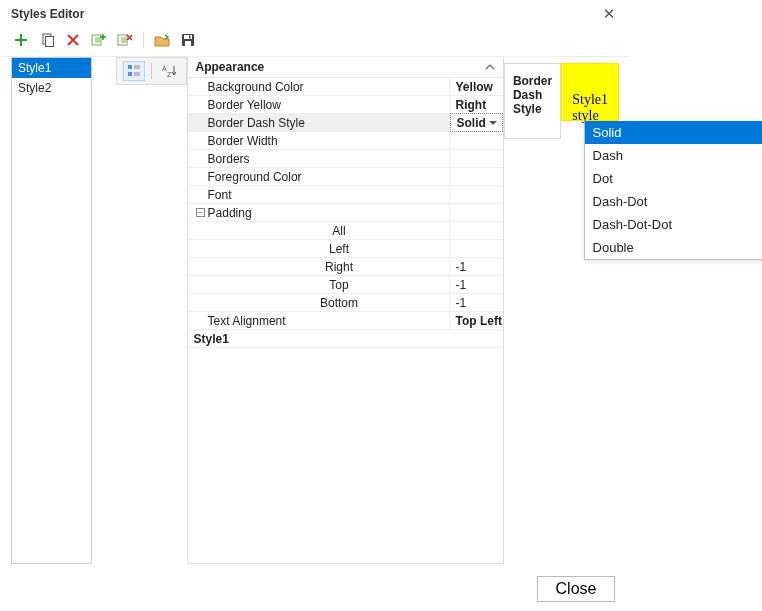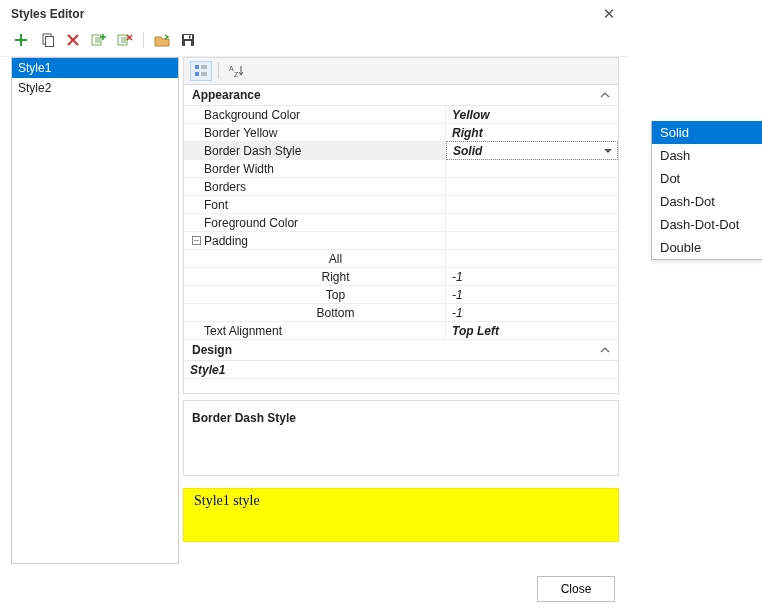--- a/index.html
+++ b/index.html
@@ -5,56 +5,56 @@
   * { box-sizing: border-box; }
   html, body { margin:0; padding:0; font-family: "Segoe UI", Tahoma, Arial, sans-serif; font-size:12px; color:#222; background:#fff; }
   .window { width:630px; height:611px; border:1px solid #fff; position:relative; }
   .titlebar { display:flex; align-items:center; justify-content:space-between; height:26px; padding:0 10px; }
   .title { font-weight:bold; font-size:12px; color:#333; }
   .close-x { font-size:15px; color:#555; cursor:pointer; width:20px; text-align:center; line-height:20px; }
   .toolbar { display:flex; align-items:center; gap:10px; height:30px; padding:0 12px 4px 12px; border-bottom:1px solid #eee; }
   .tb-sep { width:1px; height:16px; background:#ddd; }
   .tb-icon { width:16px; height:16px; display:flex; align-items:center; justify-content:center; cursor:pointer; }
 
-  .body { display:flex; position:absolute; top:56px; bottom:46px; left:10px; right:10px; gap:4px; }
+  .body { display:flex; position:absolute; top:56px; bottom:46px; left:10px; right:10px; gap:24px; }
   .sidebar { width:168px; border:1px solid #ccc; background:#fff; overflow:hidden; }
   .side-item { padding:3px 6px; cursor:pointer; }
   .side-item.selected { background:#0078d7; color:#fff; }
 
-  .right { flex:1; display:flex; flex-direction:column; position:relative; }
+  .right { flex:1; display:flex; flex-direction:row; position:relative; }
   .prop-tools { height:28px; background:#f4f4f4; border:1px solid #dcdcdc; display:flex; align-items:center; gap:6px; padding:0 6px; }
   .pt-btn { width:22px; height:20px; border:1px solid transparent; display:flex; align-items:center; justify-content:center; cursor:pointer; }
   .pt-btn.active { border:1px solid #b7d4ee; background:#e6f0fa; }
   .pt-sep { width:1px; height:16px; background:#ccc; }
 
   .prop-grid { border:1px solid #dcdcdc; border-top:none; background:#fff; }
   .cat-header { display:flex; align-items:center; justify-content:space-between; font-weight:bold; padding:3px 8px 3px 8px; background:#fff; border-bottom:1px solid #e8e8e8; }
   .cat-header .caret { width:10px; height:10px; }
   .prop-row { display:flex; border-bottom:1px solid #eee; height:18px; line-height:18px; position:relative; }
   .prop-row.indent0 .prop-name { padding-left:20px; }
   .prop-row.indent1 .prop-name { padding-left:42px;text-align:center; }
   .prop-row .prop-name { width:262px; border-right:1px solid #eee; white-space:nowrap; overflow:hidden; position:relative; }
-  .prop-row .prop-val { flex:1; padding-left:6px; font-weight:bold; white-space:nowrap; overflow:hidden;font-style:italic; }
+  .prop-row .prop-val { flex:1; padding-left:6px; font-weight:bold; white-space:nowrap; overflow:hidden; }
   .prop-row.selected .prop-name { background:#f0f0f0; }
   .prop-row.selected .prop-val-wrap { border:1px dotted #888; margin:-1px 0; flex:1; display:flex; align-items:center; }
   .prop-val-wrap { flex:1; display:flex; align-items:center; position:relative; }
   .dd-btn { margin-left:auto; margin-right:2px; width:14px; height:14px; display:flex; align-items:center; justify-content:center; cursor:pointer; }
   .expander { position:absolute; left:8px; top:4px; width:9px; height:9px; border:1px solid #888; font-size:9px; line-height:7px; text-align:center; color:#666; cursor:pointer; background:#fff;}
 
   .dropdown { position:absolute; left:468px; top:64px; width:281px; background:#fff; border:1px solid #bbb; border-top:none; z-index:10; box-shadow:0 2px 4px rgba(0,0,0,0.1);}
   .dd-item { padding:4px 8px; cursor:pointer; font-size:13px; }
   .dd-item.sel { background:#0078d7; color:#fff; }
 
   .desc-panel { margin-top:6px; border:1px solid #dcdcdc; height:76px; padding:10px 8px; }
   .desc-title { font-weight:bold; }
 
-  .preview { margin-top:12px; border:1px solid #ffe600; background:#ffff00; height:54px; padding:4px 10px; font-family:"Times New Roman",serif; font-size:14px; color:#000080; }
+  .preview { margin-top:6px; border:1px solid #ffe600; background:#ffff00; height:54px; padding:28px 10px; font-family:"Times New Roman",serif; font-size:14px; color:#000080; }
 
   .footer { position:absolute; bottom:8px; right:14px; }
-  .btn-close { width:78px; height:26px; border:1px solid #bbb; background:#fff; cursor:pointer; font-size:12px;}
+  .btn-close { width:78px; height:26px; border:1px solid #bbb; background:#fff; cursor:pointer; font-size:16px;}
   svg { display:block; }
 </style>
 </head>
 <body>
 
 <div class="window">
 
   <div class="titlebar">
     <div class="title">Styles Editor</div>
     <div class="close-x">✕</div>
@@ -175,47 +175,53 @@
               <div class="prop-val"></div>
             </div>
         </div>
         <div class="prop-row indent0">
           <div class="prop-name">Borders</div>
           <div class="prop-val-wrap">
               <div class="prop-val"></div>
             </div>
         </div>
         <div class="prop-row indent0">
+          <div class="prop-name">Foreground Color</div>
+          <div class="prop-val-wrap">
+              <div class="prop-val"></div>
+            </div>
+        </div>
+        <div class="prop-row indent0">
           <div class="prop-name">Font</div>
-          <div class="prop-val-wrap">
-              <div class="prop-val"></div>
-            </div>
-        </div>
-        <div class="prop-row indent0">
-          <div class="prop-name">Foreground Color</div>
           <div class="prop-val-wrap">
               <div class="prop-val"></div>
             </div>
         </div>
         <div class="prop-row indent0">
           <div class="prop-name">
             <span class="expander">–</span>
             <span>Padding</span>
           </div>
           <div class="prop-val-wrap">
               <div class="prop-val"></div>
             </div>
         </div>
         <div class="prop-row indent1">
           <div class="prop-name">All</div>
           <div class="prop-val-wrap">
               <div class="prop-val"></div>
             </div>
         </div>
         <div class="prop-row indent1">
+          <div class="prop-name">Left</div>
+          <div class="prop-val-wrap">
+              <div class="prop-val"></div>
+            </div>
+        </div>
+        <div class="prop-row indent1">
           <div class="prop-name">Right</div>
           <div class="prop-val-wrap">
               <div class="prop-val" style="font-weight:normal">-1</div>
             </div>
         </div>
         <div class="prop-row indent1">
           <div class="prop-name">Top</div>
           <div class="prop-val-wrap">
               <div class="prop-val" style="font-weight:normal">-1</div>
             </div>
@@ -226,28 +232,20 @@
               <div class="prop-val" style="font-weight:normal">-1</div>
             </div>
         </div>
         <div class="prop-row indent0">
           <div class="prop-name">Text Alignment</div>
           <div class="prop-val-wrap">
               <div class="prop-val">Top Left</div>
             </div>
         </div>
 
-        <div class="cat-header">
-          <span>Design</span>
-          <span class="caret">
-              <svg width="10" height="10">
-                <path d="M1 7l4-4 4 4" stroke="#666" fill="none" stroke-width="1.2"></path>
-              </svg>
-            </span>
-        </div>
         <div class="prop-row indent0">
           <div class="prop-val-wrap">
               <div class="prop-val">Style1</div>
             </div>
         </div>
         <div style="height:14px;border-bottom:none"></div>
       </div>
 
       <div class="dropdown">
         <div class="dd-item sel">Solid</div>

